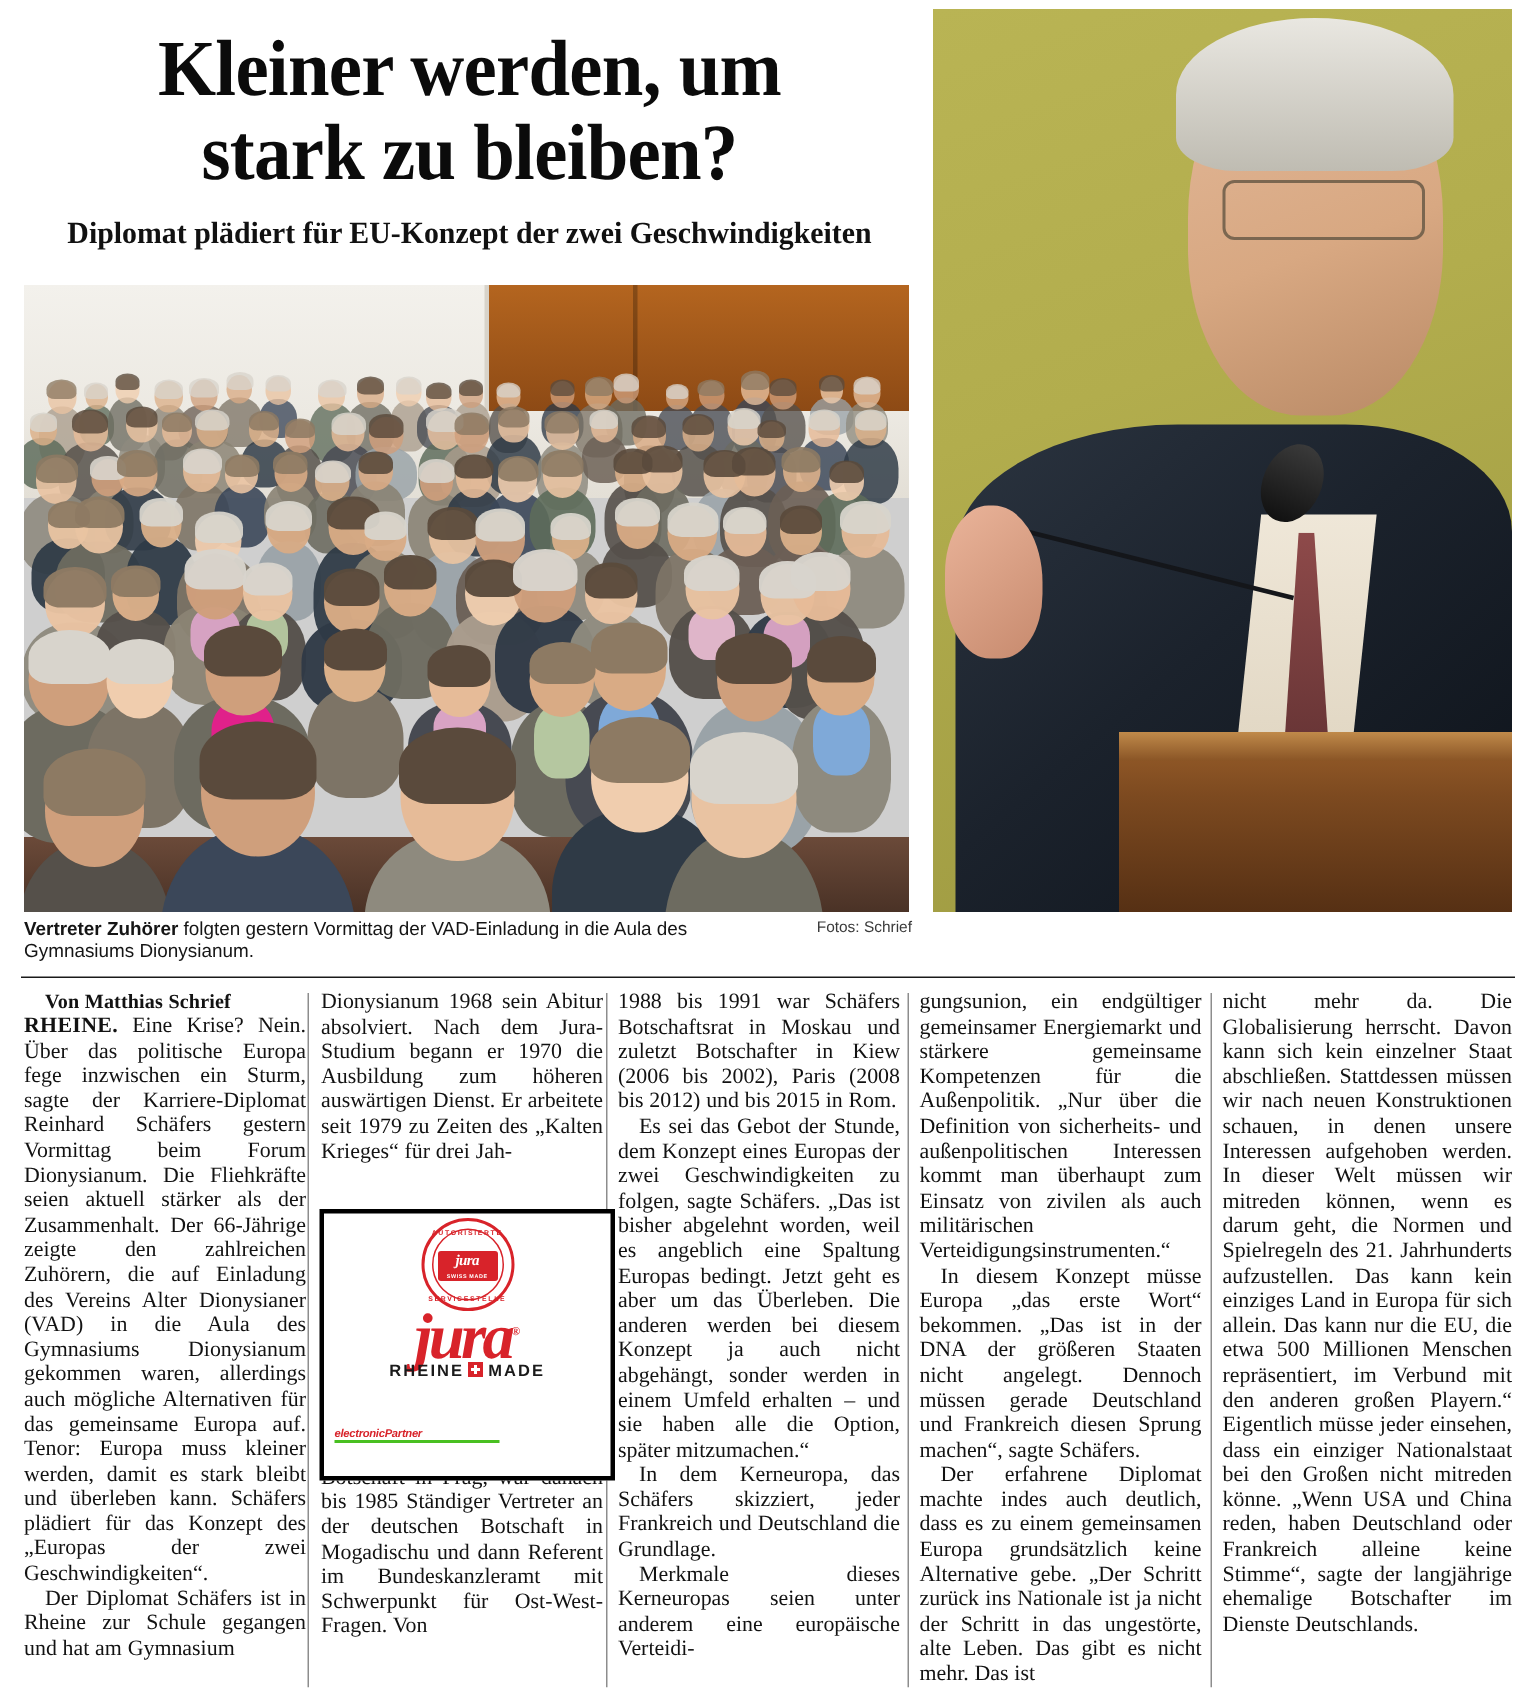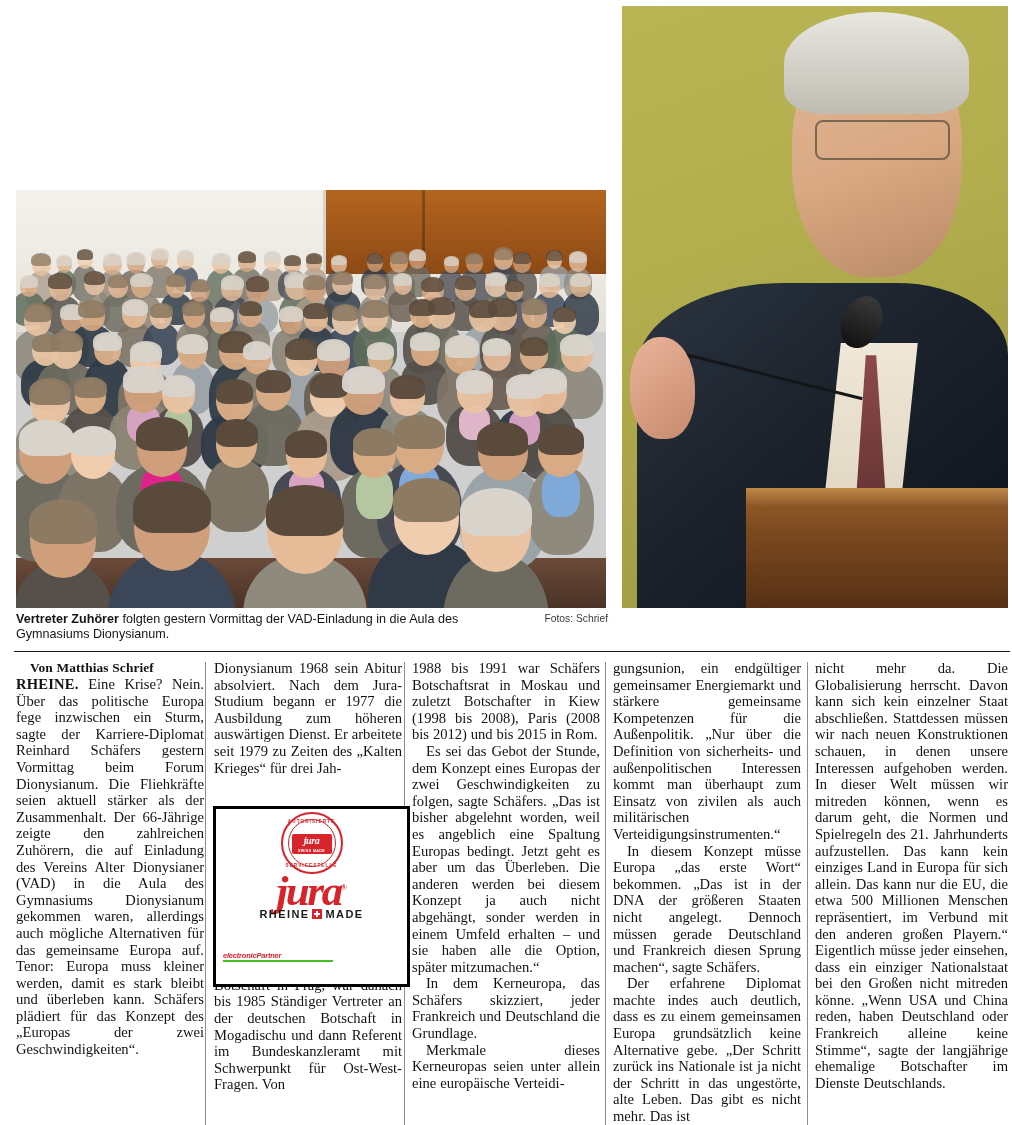--- a/index.html
+++ b/index.html
@@ -381,20 +381,27 @@
     font-size: 13.2px;
     color: #141414;
     letter-spacing: -.2px;
   }
 </style>
 </head>
 <body>
 
 <div class="page">
 
+  <div class="head-zone">
+    <h1 class="headline">
+      <span>Kleiner werden, um</span><br>
+      <span>stark zu bleiben?</span>
+    </h1>
+    <h2 class="subhead">Diplomat plädiert für EU-Konzept der zwei Geschwindigkeiten</h2>
+  </div>
 
   <div class="photo" id="photo-audience">
     <div class="ph-inner">
       <div class="aud-wall"></div>
       <div class="aud-door"></div>
       <div class="aud-floor"></div>
       <div class="crowd" id="crowd-layer">
           <div class="person" style="left: 9.65215px; top: 81.0495px; width: 31.1177px; height: 41.535px; background: rgb(169, 156, 140); opacity: 0.78; z-index: 10;"></div>
           <div class="head" style="left: 15.6091px; top: 64.2462px; width: 19.2038px; height: 21.6042px; background: rgb(233, 195, 162); opacity: 0.78; z-index: 12;"></div>
           <div class="head" style="left: 15.3211px; top: 63.094px; width: 19.7799px; height: 12.9625px; background: rgb(141, 122, 99); border-radius: 50% 50% 28% 28%; opacity: 0.78; z-index: 13;"></div>
@@ -735,24 +742,25 @@
 
   <div class="rule-full"></div>
   <div class="vrule" style="left:205px;  top:662px; height:463px;"></div>
   <div class="vrule" style="left:404px;  top:662px; height:463px;"></div>
   <div class="vrule" style="left:605px;  top:662px; height:463px;"></div>
   <div class="vrule" style="left:807px;  top:662px; height:463px;"></div>
 
   <div class="col" id="col1">
     <p class="byline">Von Matthias Schrief</p>
     <p class="first"><span class="dateline">RHEINE.</span><span> Eine Krise? Nein. Über das politische Europa fege inzwischen ein Sturm, sagte der Karriere-Diplomat Reinhard Schäfers gestern Vormittag beim Forum Dionysianum. Die Fliehkräfte seien aktuell stärker als der Zusammenhalt. Der 66-Jährige zeigte den zahlreichen Zuhörern, die auf Einladung des Vereins Alter Dionysianer (VAD) in die Aula des Gymnasiums Dionysianum gekommen waren, allerdings auch mögliche Alternativen für das gemeinsame Europa auf. Tenor: Europa muss kleiner werden, damit es stark bleibt und überleben kann. Schäfers plädiert für das Konzept des „Europas der zwei Geschwindigkeiten“.</span></p>
+    <p><span>Der Diplomat Schäfers ist in Rheine zur Schule gegangen und hat am Gymnasium</span></p>
   </div>
 
   <div class="col" id="col2">
-    <p class="first"><span>Dionysianum 1968 sein Abitur absolviert. Nach dem Jura-Studium begann er 1977 die Ausbildung zum höheren auswärtigen Dienst. Er arbeitete seit 1979 zu Zeiten des „Kalten Krieges“ für drei Jah-</span></p>
+    <p class="first"><span>Dionysianum 1968 sein Abitur absolviert. Nach dem Jura-Studium begann er 1970 die Ausbildung zum höheren auswärtigen Dienst. Er arbeitete seit 1979 zu Zeiten des „Kalten Krieges“ für drei Jah-</span></p>
     <div style="height:184px"></div>
     <p class="first"><span>re als Konsul an der deutschen Botschaft in Prag, war danach bis 1985 Ständiger Vertreter an der deutschen Botschaft in Mogadischu und dann Referent im Bundeskanzleramt mit Schwerpunkt für Ost-West-Fragen. Von</span></p>
   </div>
 
   <div id="ad-box">
     <div class="ad-seal">
       <div class="inner-ring"></div>
       <div class="seal-top">AUTORISIERTE</div>
       <div class="seal-core">
         <div class="jw">jura</div>
@@ -765,24 +773,24 @@
 
     <div class="ad-swiss"><span>RHEINE</span><span class="cross"></span><span>MADE</span></div>
 
 
     <div class="ad-partner">electronicPartner</div>
     <div class="ad-partner-line"></div>
 
   </div>
 
   <div class="col" id="col3">
-    <p class="first"><span>1988 bis 1991 war Schäfers Botschaftsrat in Moskau und zuletzt Botschafter in Kiew (1998 bis 2008), Paris (2008 bis 2012) und bis 2015 in Rom.</span></p>
+    <p class="first"><span>1988 bis 1991 war Schäfers Botschaftsrat in Moskau und zuletzt Botschafter in Kiew (2006 bis 2002), Paris (2008 bis 2012) und bis 2015 in Rom.</span></p>
     <p><span>Es sei das Gebot der Stunde, dem Konzept eines Europas der zwei Geschwindigkeiten zu folgen, sagte Schäfers. „Das ist bisher abgelehnt worden, weil es angeblich eine Spaltung Europas bedingt. Jetzt geht es aber um das Überleben. Die anderen werden bei diesem Konzept ja auch nicht abgehängt, sonder werden in einem Umfeld erhalten – und sie haben alle die Option, später mitzumachen.“</span></p>
     <p><span>In dem Kerneuropa, das Schäfers skizziert, jeder Frankreich und Deutschland die Grundlage.</span></p>
-    <p><span>Merkmale dieses Kerneuropas seien unter allein eine europäische Verteidi-</span></p>
+    <p><span>Merkmale dieses Kerneuropas seien unter anderem eine europäische Verteidi-</span></p>
   </div>
 
   <div class="col" id="col4">
     <p class="first"><span>gungsunion, ein endgültiger gemeinsamer Energiemarkt und stärkere gemeinsame Kompetenzen für die Außenpolitik. „Nur über die Definition von sicherheits- und außenpolitischen Interessen kommt man überhaupt zum Einsatz von zivilen als auch militärischen Verteidigungsinstrumenten.“</span></p>
     <p><span>In diesem Konzept müsse Europa „das erste Wort“ bekommen. „Das ist in der DNA der größeren Staaten nicht angelegt. Dennoch müssen gerade Deutschland und Frankreich diesen Sprung machen“, sagte Schäfers.</span></p>
     <p><span>Der erfahrene Diplomat machte indes auch deutlich, dass es zu einem gemeinsamen Europa grundsätzlich keine Alternative gebe. „Der Schritt zurück ins Nationale ist ja nicht der Schritt in das ungestörte, alte Leben. Das gibt es nicht mehr. Das ist</span></p>
   </div>
 
   <div class="col" id="col5">
     <p class="first"><span>nicht mehr da. Die Globalisierung herrscht. Davon kann sich kein einzelner Staat abschließen. Stattdessen müssen wir nach neuen Konstruktionen schauen, in denen unsere Interessen aufgehoben werden. In dieser Welt müssen wir mitreden können, wenn es darum geht, die Normen und Spielregeln des 21. Jahrhunderts aufzustellen. Das kann kein einziges Land in Europa für sich allein. Das kann nur die EU, die etwa 500 Millionen Menschen repräsentiert, im Verbund mit den anderen großen Playern.“ Eigentlich müsse jeder einsehen, dass ein einziger Nationalstaat bei den Großen nicht mitreden könne. „Wenn USA und China reden, haben Deutschland oder Frankreich alleine keine Stimme“, sagte der langjährige ehemalige Botschafter im Dienste Deutschlands.</span></p>

